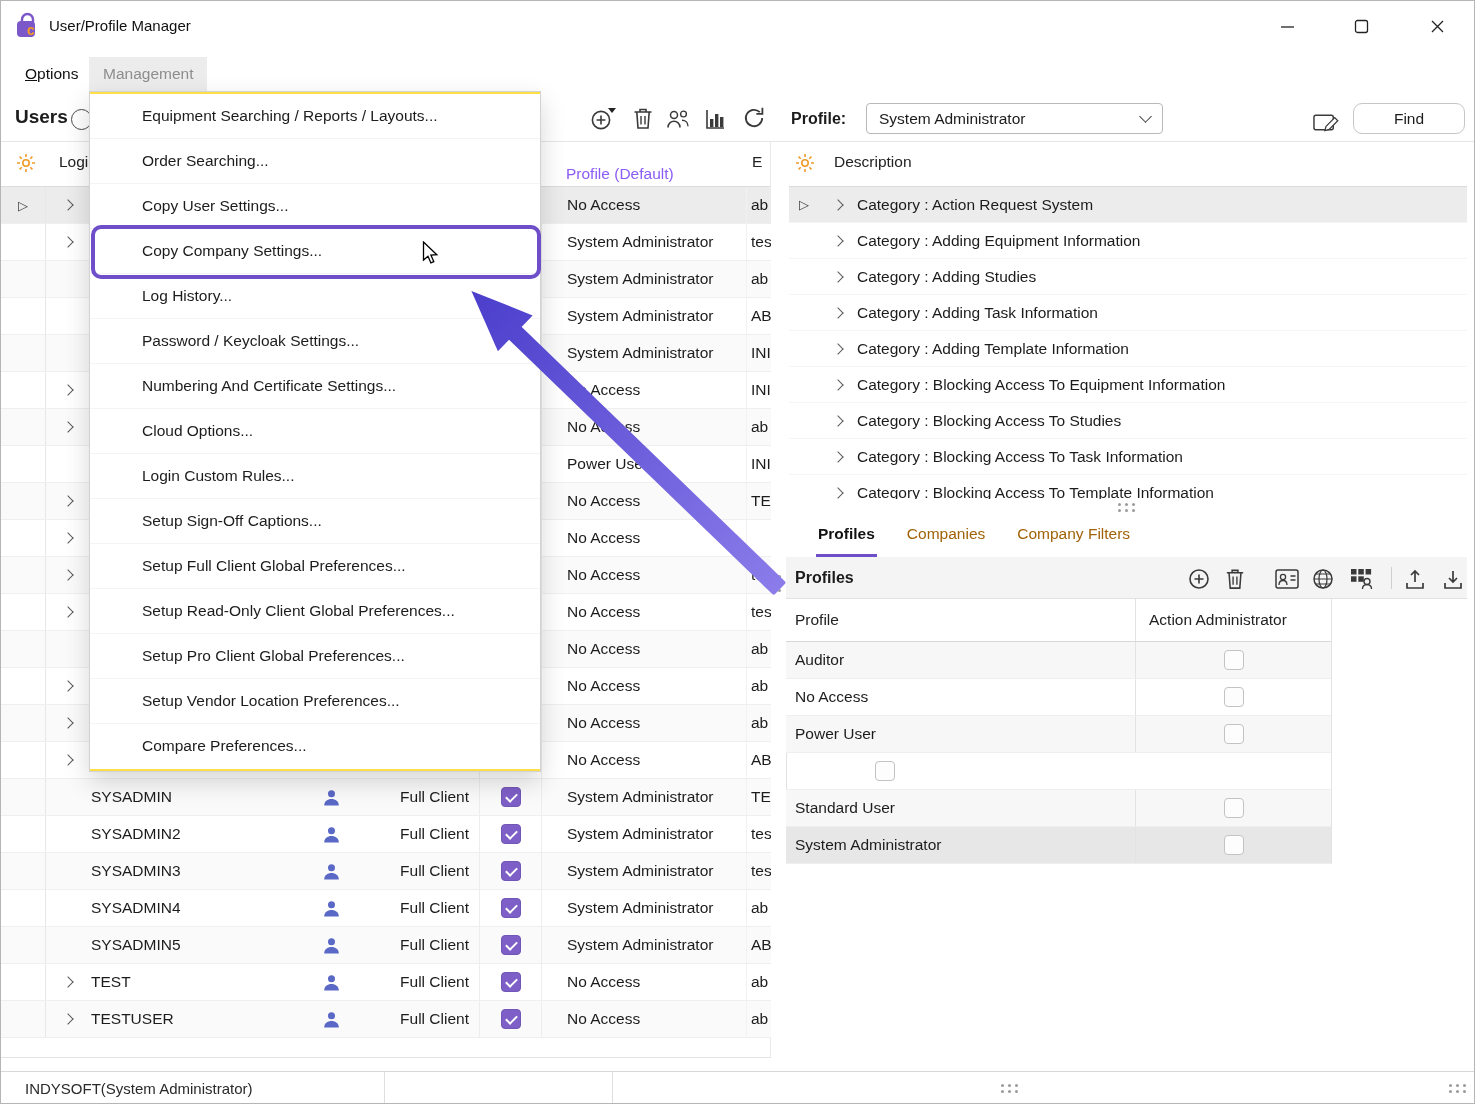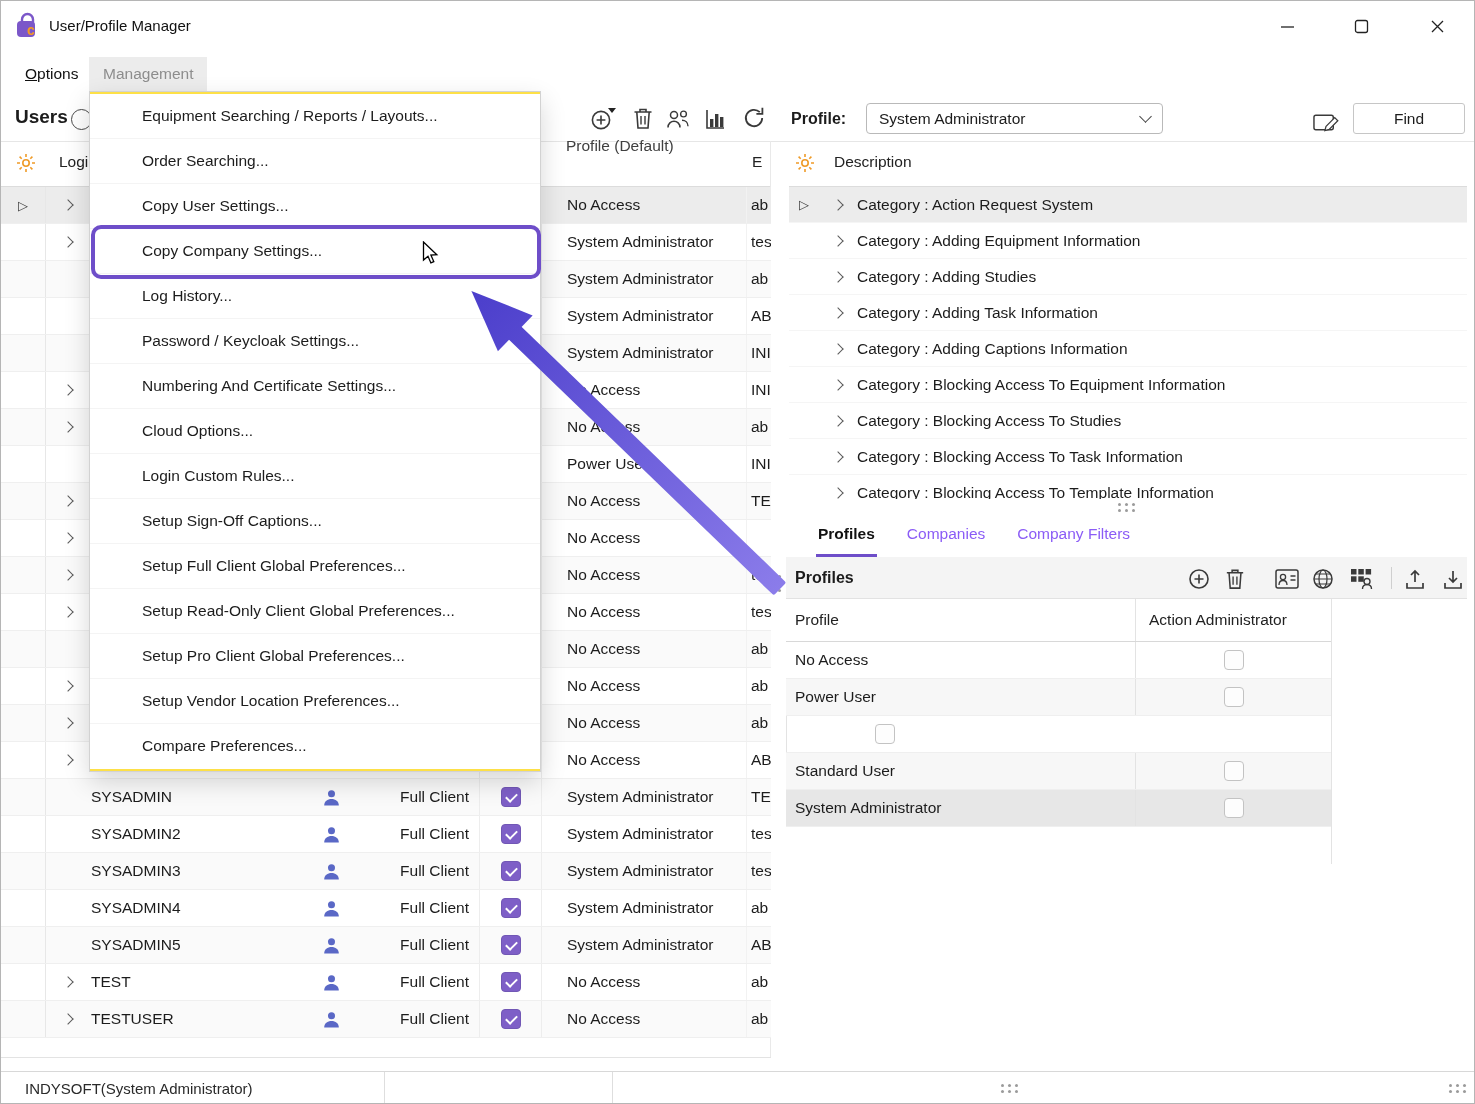--- a/index.html
+++ b/index.html
@@ -31,21 +31,21 @@
 .users-title{left:14px;top:105px;font-weight:700;font-size:19px}
 .search-circle{left:70px;top:108px;width:21px;height:21px;border:1.8px solid #4a4a4a;border-radius:50%}
 .tbicon{width:28px;height:28px;display:flex;align-items:center;justify-content:center}
 .ti-add{left:588px;top:103px}.ti-del{left:628px;top:103px}.ti-grp{left:663px;top:104px}
 .ti-cht{left:700px;top:104px}.ti-ref{left:739px;top:103px}
 
 
 .sun{width:20px;height:20px}
 .lh-sun{left:15px;top:152px}
 .lh-login{left:58px;top:152px;width:31px;overflow:hidden;white-space:nowrap;color:#222}
-.lh-profile{left:565px;top:136px;color:#404040;white-space:nowrap}
+.lh-profile{left:565px;top:164px;color:#8b5cf6;white-space:nowrap}
 .lh-extra{left:751px;top:152px;width:19px;overflow:hidden;white-space:nowrap;color:#222}
 
 
 .users-body{left:0;top:186px;width:770px}
 .urow{display:flex;height:37px;align-items:center;border-bottom:1px solid #efefef;background:#fff}
 .urow.alt{background:#fafafa}
 .urow.sel{background:#ececec}
 .c{height:100%;display:flex;align-items:center}
 .gut{width:45px;justify-content:center;border-right:1px solid #e7e7e7}
 .exp{width:43px;justify-content:center}
@@ -63,21 +63,21 @@
 .cb{width:20px;height:20px;border-radius:4px;border:1.5px solid #c3c3c3;background:#fdfdfd;display:inline-block;position:relative}
 .cb.checked{background:#7e5fc7;border-color:#7157b5}
 .cb.checked::after{content:"";position:absolute;left:4px;top:4.5px;width:9px;height:5px;border-left:2.2px solid #fff;border-bottom:2.2px solid #fff;transform:rotate(-45deg)}
 
 
 .profile-label{left:790px;top:109px;font-weight:700;font-size:16px}
 .combo{left:865px;top:102px;width:297px;height:31px;border:1px solid #b9b9b9;border-radius:4px;display:flex;align-items:center;padding:0 12px;background:#fff}
 .combo-text{flex:1;white-space:nowrap;overflow:hidden}
 .chev-down{width:9px;height:9px;border-right:1.7px solid #444;border-bottom:1.7px solid #444;transform:rotate(45deg);margin-top:-5px}
 .edit-icon{left:1312px;top:107px}
-.find-btn{left:1352px;top:102px;width:112px;height:31px;border:1px solid #c6c6c6;border-radius:3px;display:flex;align-items:center;justify-content:center;background:#fff}
+.find-btn{left:1352px;top:102px;width:112px;height:31px;border:1px solid #c6c6c6;border-radius:9px;display:flex;align-items:center;justify-content:center;background:#fff}
 
 
 .rh-sun{left:794px;top:152px}
 .rh-desc{left:833px;top:152px;color:#222}
 .tree-body{left:788px;top:186px;width:678px;height:312px;overflow:hidden}
 .trow{display:flex;height:36px;align-items:center;border-bottom:1px solid #f5f5f5}
 .trow.sel{background:#ececec}
 .tc{height:100%;display:flex;align-items:center}
 .tgut{width:30px;justify-content:center}
 .texp{width:38px;justify-content:center}
@@ -88,21 +88,21 @@
 box-shadow:7px 0 0 #9b9b9b,14px 0 0 #9b9b9b,0 6px 0 #9b9b9b,7px 6px 0 #9b9b9b,14px 6px 0 #9b9b9b}
 .grip-v{width:3px;height:3px;border-radius:50%;background:#9b9b9b;
 box-shadow:6px 0 0 #9b9b9b,0 7px 0 #9b9b9b,6px 7px 0 #9b9b9b,0 14px 0 #9b9b9b,6px 14px 0 #9b9b9b}
 .g-tree{left:1117px;top:502px}
 .g-panel{left:771px;top:574px}
 .g-status{left:1000px;top:1083px}
 .g-corner{left:1448px;top:1083px}
 
 
 .tabs{left:785px;top:512px;height:44px;display:flex;gap:28px;padding-left:30px;align-items:stretch}
-.tab{display:flex;align-items:center;font-size:15.5px;color:#8b5cf6;padding:0 2px;border-bottom:3px solid transparent;white-space:nowrap}
+.tab{display:flex;align-items:center;font-size:15.5px;color:#a16207;padding:0 2px;border-bottom:3px solid transparent;white-space:nowrap}
 .tab.active{font-weight:700;border-bottom-color:#6e4ec9;color:#111}
 
 
 .pband{left:785px;top:556px;width:681px;height:42px;background:#f4f4f4;border-bottom:1px solid #e2e2e2;display:flex;align-items:center}
 .pband-title{padding-left:9px;font-weight:700;font-size:16px}
 .pbicon{top:565px;width:26px;height:26px;display:flex;align-items:center;justify-content:center}
 .pb-add{left:1185px}.pb-del{left:1221px}.pb-card{left:1273px}.pb-globe{left:1309px}.pb-grid{left:1347px}
 .pb-div{left:1390px;top:566px;width:1px;height:22px;background:#cfcfcf}
 .pb-up{left:1401px}.pb-down{left:1439px}
 
@@ -587,21 +587,21 @@
         <div class="tc texp">
           <span class="chev"></span>
         </div>
         <div class="tc tlab">Category : Adding Task Information</div>
       </div>
       <div class="trow">
         <div class="tc tgut"></div>
         <div class="tc texp">
           <span class="chev"></span>
         </div>
-        <div class="tc tlab">Category : Adding Captions Information</div>
+        <div class="tc tlab">Category : Adding Template Information</div>
       </div>
       <div class="trow">
         <div class="tc tgut"></div>
         <div class="tc texp">
           <span class="chev"></span>
         </div>
         <div class="tc tlab">Category : Blocking Access To Equipment Information</div>
       </div>
       <div class="trow">
         <div class="tc tgut"></div>
@@ -688,20 +688,26 @@
       <path d="M12 4v11M8 11l4 4 4-4" fill="none" stroke="#3a3a3a" stroke-width="1.7"></path>
       <path d="M4 16v5h16v-5" fill="none" stroke="#3a3a3a" stroke-width="1.7"></path>
     </svg>
   </div>
 
   <div class="abs ptable-head">
     <div class="pth-name">Profile</div>
     <div class="pth-admin">Action Administrator</div>
   </div>
   <div class="abs profiles-body">
+      <div class="prow palt">
+        <div class="pc pname">Auditor</div>
+        <div class="pc padmin">
+          <span class="cb"></span>
+        </div>
+      </div>
       <div class="prow">
         <div class="pc pname">No Access</div>
         <div class="pc padmin">
           <span class="cb"></span>
         </div>
       </div>
       <div class="prow palt">
         <div class="pc pname">Power User</div>
         <div class="pc padmin">
           <span class="cb"></span>

